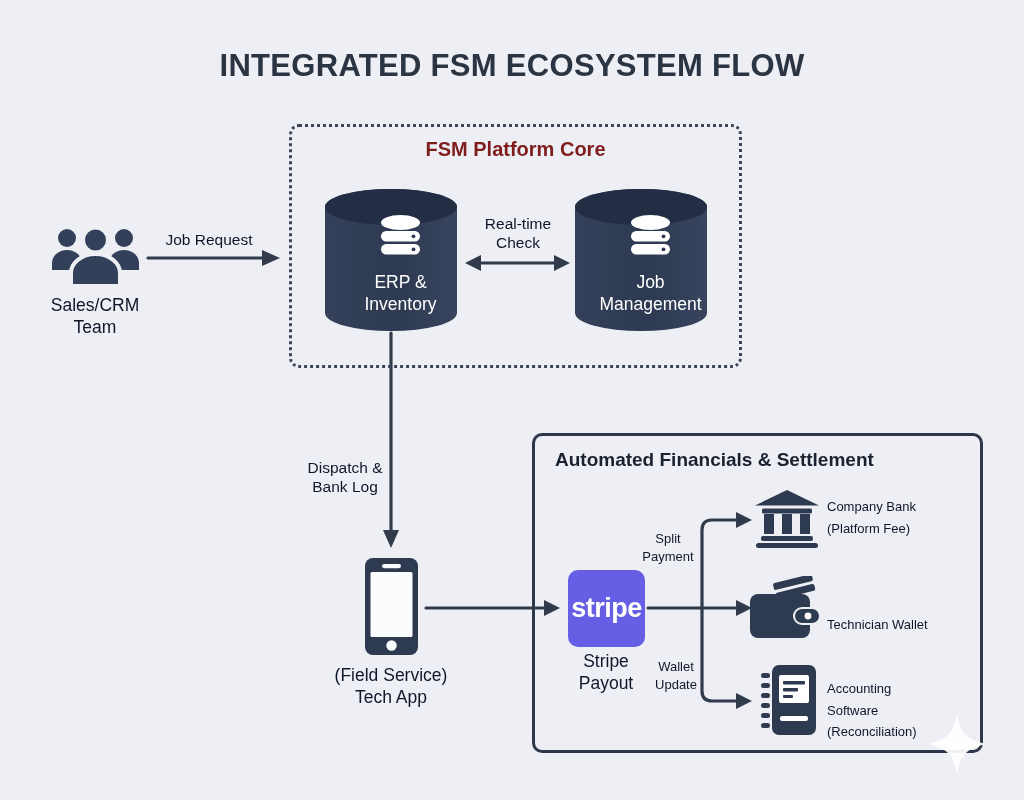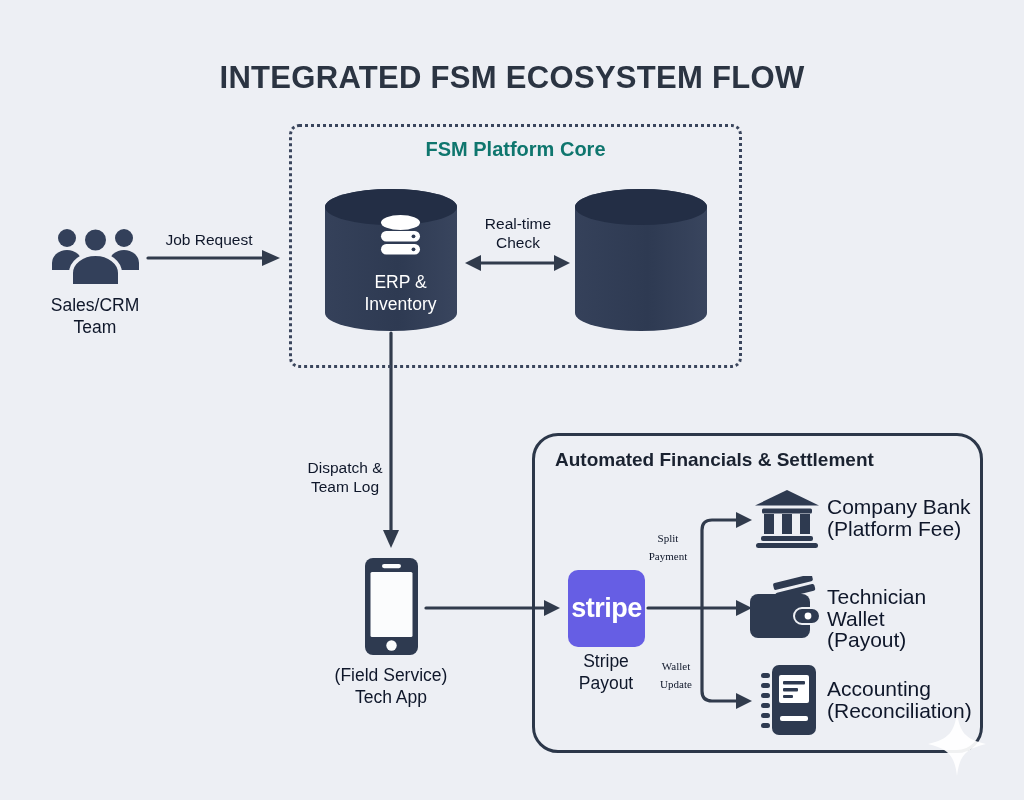--- a/index.html
+++ b/index.html
@@ -1,53 +1,53 @@
 <!DOCTYPE html>
 <html><head>
 <meta charset="utf-8">
 <style>
   html,body{margin:0;padding:0;background:#dfe2e8;}
   .canvas{
     position:relative;width:1024px;height:800px;background:#edeff4;
     font-family:"Liberation Sans",sans-serif;overflow:hidden;
   }
   .main-title{
-    position:absolute;left:0;right:0;top:44px;margin:16px;text-align:center;
+    position:absolute;left:0;right:0;top:44px;margin:4px;text-align:center;
     font-size:31px;font-weight:bold;color:#2b3442;letter-spacing:.3px;
   }
   
   .core-box{
     position:absolute;left:289px;top:124px;width:453px;height:244px;
     border:3px dotted #3a455c;border-radius:10px;box-sizing:border-box;
   }
   .core-title{
     position:absolute;left:0;right:0;top:11px;text-align:center;
-    font-size:20px;font-weight:600;color:#0f766e;
+    font-size:20px;font-weight:600;color:#7f1d1d;
   }
   
   .fin-box{
     position:absolute;left:532px;top:433px;width:451px;height:320px;
-    border:3px solid #2c3749;border-radius:26px;box-sizing:border-box;
+    border:3px solid #2c3749;border-radius:10px;box-sizing:border-box;
   }
   .fin-title{
     position:absolute;left:20px;top:13px;font-size:19px;font-weight:600;color:#1a2230;
   }
   
   .cylinder{position:absolute;width:151px;height:142px;}
   .cyl-svg{position:absolute;left:0;top:0;}
   .cyl-content{position:absolute;left:0;right:0;top:0;text-align:center;color:#fff;}
   .cyl-icon{margin-top:26px;}
   .cyl-label{font-size:17.5px;line-height:22px;margin-top:8px;color:#fff;}
   
   .lbl{position:absolute;color:#0f172a;}
   .c{text-align:center;}
   .node-label{font-size:17.5px;line-height:22px;}
   .edge-label{font-size:15.5px;line-height:19px;}
-  .edge-label-xs{font-size:11px;line-height:17.5px;font-family:Liberation Serif, serif;}
-  .dest-label{font-size:21px;line-height:21.5px;}
+  .edge-label-xs{font-size:13px;line-height:17.5px;}
+  .dest-label{font-size:13px;line-height:21.5px;}
   
   .stripe-tile{
     position:absolute;left:568px;top:570px;width:77px;height:77px;
     background:#665ee4;border-radius:10px;display:flex;align-items:center;justify-content:center;
   }
   .stripe-word{color:#ffffff;font-size:27px;font-weight:bold;letter-spacing:-.5px;}
   svg{display:block;}
   .abs{position:absolute;}
 </style>
 </head>
@@ -141,25 +141,42 @@
       <defs>
         <linearGradient id="cylGrad2" x1="0" y1="0" x2="1" y2="0">
           <stop offset="0" stop-color="#35415a"></stop>
             <stop offset=".55" stop-color="#2e3a52"></stop>
             <stop offset="1" stop-color="#39455e"></stop>
         </linearGradient>
       </defs>
       <path d="M0,18 A66,18 0 0 1 132,18 L132,124 A66,18 0 0 1 0,124 Z" fill="url(#cylGrad2)"></path>
       <ellipse cx="66" cy="18" rx="66" ry="18" fill="#232e45"></ellipse>
     </svg>
+    <div class="cyl-content">
+      <svg class="cyl-icon" style="display:inline-block" width="47" height="44" viewBox="0 0 47 44">
+        <g fill="#ffffff">
+          <ellipse cx="23.5" cy="7.5" rx="19.5" ry="7.5"></ellipse>
+          <rect x="4" y="16" width="39" height="10.5" rx="5.2"></rect>
+          <rect x="4" y="29" width="39" height="10.5" rx="5.2"></rect>
+        </g>
+        <g fill="#2e3a52">
+          <circle cx="36.5" cy="21.3" r="1.9"></circle>
+          <circle cx="36.5" cy="34.3" r="1.9"></circle>
+        </g>
+      </svg>
+      <div class="cyl-label">
+        <div>Job</div>
+        <div>Management</div>
+      </div>
+    </div>
   </div>
 
   <div class="lbl edge-label c" style="left:285px;top:458px;width:120px">
     <div>Dispatch &amp;</div>
-    <div>Team Log</div>
+    <div>Bank Log</div>
   </div>
 
   <svg class="abs" style="left:365px;top:558px" width="53" height="97" viewBox="0 0 53 97">
     <rect x="0" y="0" width="53" height="97" rx="8" fill="#2e3a50"></rect>
     <rect x="5.5" y="14" width="42" height="65" rx="1.5" fill="#fbfcfd"></rect>
     <rect x="17" y="6" width="19" height="4.2" rx="2.1" fill="#fbfcfd"></rect>
     <circle cx="26.5" cy="87.5" r="5.2" fill="#fbfcfd"></circle>
   </svg>
   <div class="lbl node-label c" style="left:311px;top:664px;width:160px">
     <div>(Field Service)</div>
@@ -205,23 +222,22 @@
 
   <svg class="abs" style="left:750px;top:576px" width="72" height="64" viewBox="0 0 72 64">
     <g fill="#2e3a50" transform="rotate(-14 46 10)">
       <rect x="24" y="2" width="40" height="7" rx="2"></rect>
       <rect x="24" y="12" width="40" height="7" rx="2"></rect>
     </g>
     <rect x="0" y="18" width="60" height="44" rx="8" fill="#2e3a50"></rect>
     <rect x="44" y="32" width="26" height="16" rx="8" fill="#2e3a50" stroke="#edeff4" stroke-width="2"></rect>
     <circle cx="58" cy="40" r="3.4" fill="#ffffff"></circle>
   </svg>
-  <div class="lbl dest-label" style="left:827px;top:586px;width:160px">
+  <div class="lbl dest-label" style="left:827px;top:614px;width:160px">
     <div>Technician Wallet</div>
-    <div>(Payout)</div>
   </div>
 
   <svg class="abs" style="left:761px;top:664px" width="56" height="72" viewBox="0 0 56 72">
     <g fill="#2e3a50">
       <rect x="0" y="9" width="9" height="5" rx="2.5"></rect>
       <rect x="0" y="19" width="9" height="5" rx="2.5"></rect>
       <rect x="0" y="29" width="9" height="5" rx="2.5"></rect>
       <rect x="0" y="39" width="9" height="5" rx="2.5"></rect>
       <rect x="0" y="49" width="9" height="5" rx="2.5"></rect>
       <rect x="0" y="59" width="9" height="5" rx="2.5"></rect>
@@ -230,20 +246,21 @@
     <rect x="18" y="11" width="30" height="28" rx="2" fill="#ffffff"></rect>
     <g fill="#2e3a50">
       <rect x="22" y="17" width="22" height="3.5" rx="1"></rect>
       <rect x="22" y="24" width="15" height="3.5" rx="1"></rect>
       <rect x="22" y="31" width="10" height="3" rx="1"></rect>
     </g>
     <rect x="19" y="52" width="28" height="5" rx="2" fill="#ffffff"></rect>
   </svg>
   <div class="lbl dest-label" style="left:827px;top:678px;width:160px">
     <div>Accounting</div>
+    <div>Software</div>
     <div>(Reconciliation)</div>
   </div>
 
   <svg class="abs" style="left:928px;top:712px" width="58" height="64" viewBox="0 0 58 64">
     <path d="M29,0 C31.5,20 37,27 58,32 C37,37 31.5,44 29,64 C26.5,44 21,37 0,32 C21,27 26.5,20 29,0" fill="#ffffff" opacity="0.93"></path>
   </svg>
 
 </div>
 
 </body></html>

